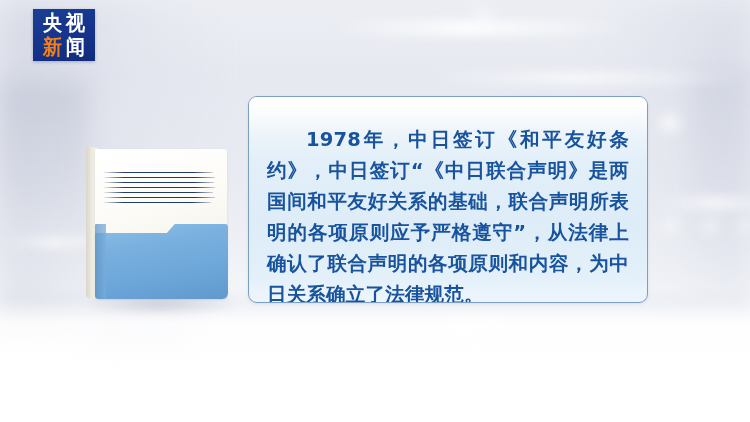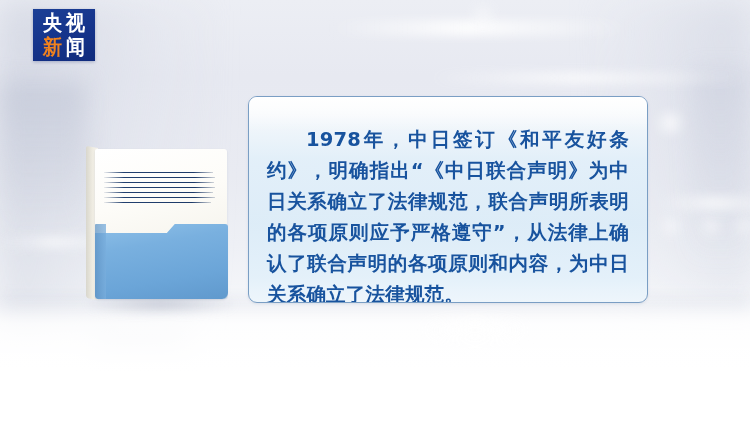--- a/index.html
+++ b/index.html
@@ -278,17 +278,17 @@
       <div class="doc-line" style="width:100%;"></div>
       <div class="doc-line" style="width:96%;"></div>
     </div>
     <div class="doc-folder"></div>
     <div class="doc-folder-edge"></div>
   </div>
 
   <div class="panel">
     <div class="panel-gloss"></div>
     <div class="panel-body">
-      <p class="panel-text">1978年，中日签订《和平友好条约》，明确指出“《中日联合声明》为中日关系确立了法律规范，联合声明所表明的各项原则应予严格遵守”，从法律上确认了联合声明的各项原则和内容，为中日关系确立了法律规范。</p>
+      <p class="panel-text">1978年，中日签订《和平友好条约》，中日签订“《中日联合声明》是两国间和平友好关系的基础，联合声明所表明的各项原则应予严格遵守”，从法律上确认了联合声明的各项原则和内容，为中日关系确立了法律规范。</p>
     </div>
   </div>
 
 </div>
 
 </body></html>

